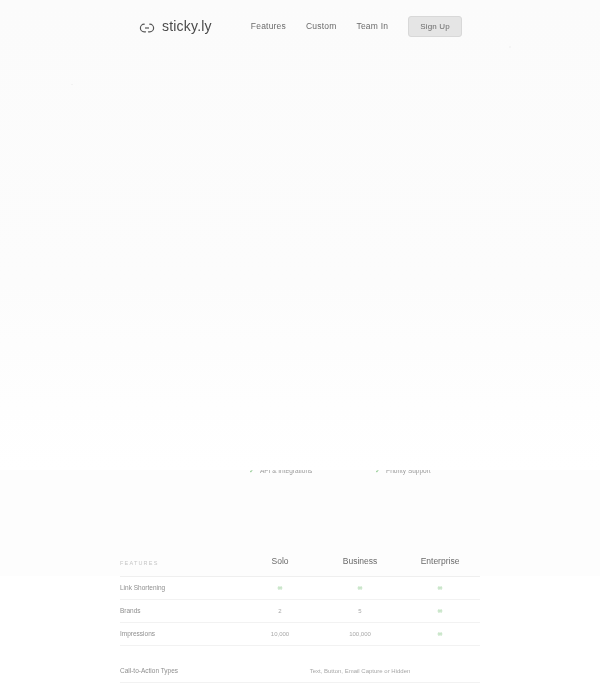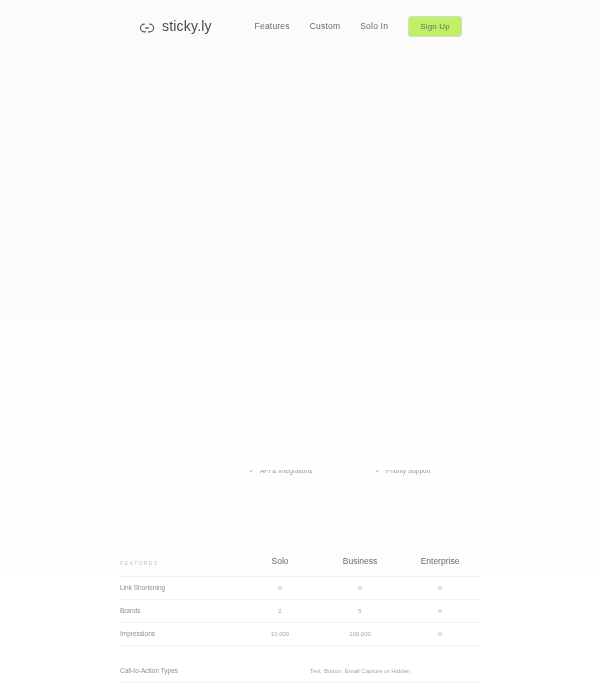--- a/index.html
+++ b/index.html
@@ -60,21 +60,21 @@
   .nav-link {
     font-size: 8.5px;
     color: #6b6b6b;
     text-decoration: none;
     letter-spacing: 0.2px;
   }
   .nav-cta {
     font-size: 8px;
     color: #6b6b6b;
     border: 1px solid #d8d8d8;
-    background: #bef264;
+    background: #e5e5e5;
     border-radius: 3px;
     padding: 5px 11px;
     letter-spacing: 0.2px;
     cursor: pointer;
   }
 
   
   .hero {
     text-align: center;
     padding-top: 44px;
@@ -250,21 +250,21 @@
           <path d="M7 6 H11" stroke="#555" stroke-width="1.2" fill="none"></path>
           <path d="M6.2 2.2 A3.8 3.8 0 0 0 6.2 9.8 H7.5" stroke="#555" stroke-width="1.2" fill="none" stroke-linecap="round"></path>
           <path d="M11.8 2.2 A3.8 3.8 0 0 1 11.8 9.8 H10.5" stroke="#555" stroke-width="1.2" fill="none" stroke-linecap="round"></path>
         </svg>
       </span>
       <span class="brand-name">sticky.ly</span>
     </div>
     <div class="nav">
       <a class="nav-link" href="#">Features</a>
       <a class="nav-link" href="#">Custom</a>
-      <a class="nav-link" href="#">Solo In</a>
+      <a class="nav-link" href="#">Team In</a>
       <button class="nav-cta">Sign Up</button>
     </div>
   </div>
 
   <div class="hero">
     <h1>
       <span>Increase your reach without spending more</span><br>
       <span>on original content</span>
     </h1>
     <div class="hero-sub">Cancel anytime, 60 days money back guarantee.</div>

